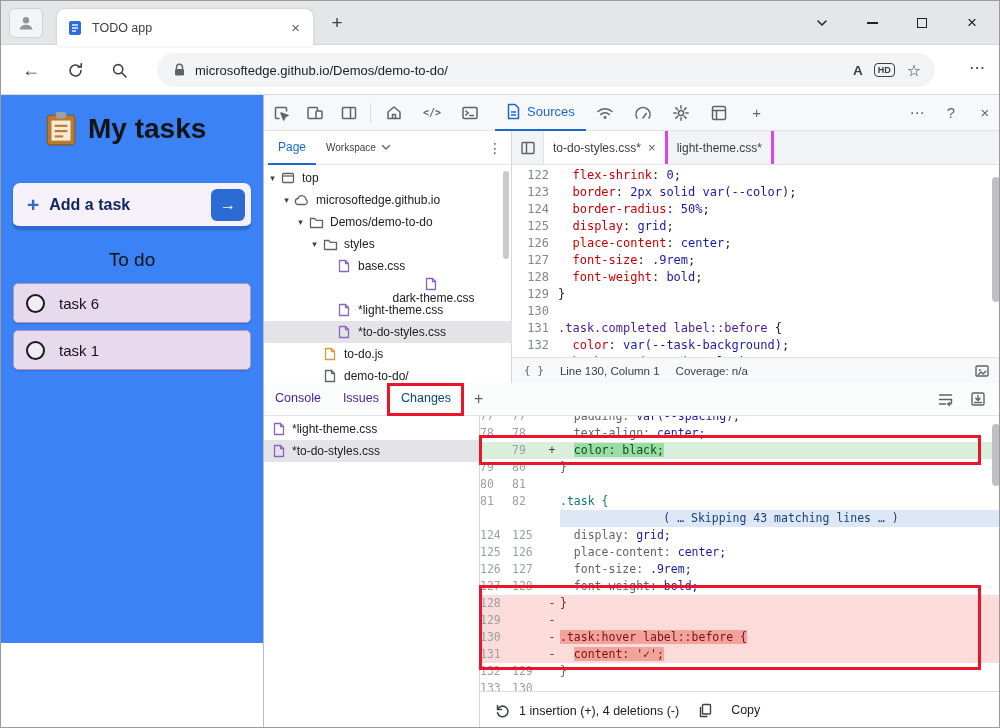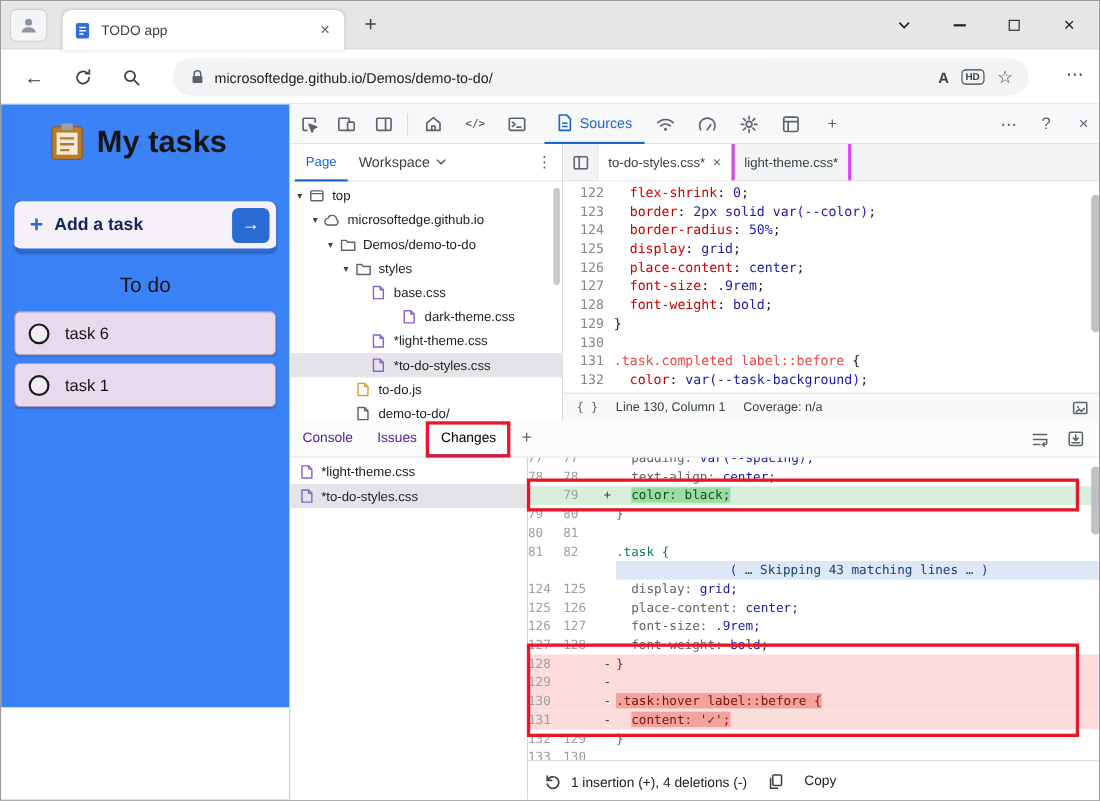--- a/index.html
+++ b/index.html
@@ -53,21 +53,21 @@
   .ti.w{width:38px}
   .ti-sep{width:1px;height:20px;background:#d9dadb;margin:0 4px;flex:none}
   .ti-sources{display:flex;align-items:center;gap:6px;color:#1967d2;padding:0 11px;height:36px;border-bottom:2px solid #1967d2;font-size:13px;margin-left:6px;flex:none}
   .glyph-code{font-family:"DejaVu Sans Mono","Liberation Mono",monospace;font-size:10px;font-weight:700}
   .dt-right{margin-left:auto;display:flex;align-items:center}
 
   .src{position:absolute;left:0;top:36px;width:738px;height:252px}
   .navigator{position:absolute;left:0;top:0;width:248px;height:252px;border-right:1px solid #d5d7d8;background:#fff}
   .nav-tabs{height:34px;border-bottom:1px solid #e1e3e4;display:flex;align-items:center}
   .ntab{font-size:12px;color:#1967d2;padding:0 10px;height:34px;display:flex;align-items:center;border-bottom:2px solid #1967d2;margin-left:4px}
-  .ntab2{font-size:13px;color:#3c4043;display:flex;align-items:center;gap:5px;padding:0 10px;height:34px}
+  .ntab2{font-size:10px;color:#3c4043;display:flex;align-items:center;gap:5px;padding:0 10px;height:34px}
   .nav-menu{margin-left:auto;color:#5f6368;font-size:14px;padding:0 9px}
   .file-tree{position:absolute;left:0;top:34px;width:248px;height:218px;overflow:hidden;padding-top:2px}
   .tree-row{height:22px;display:flex;align-items:center;font-size:12px;color:#202124;white-space:nowrap}
   .tree-row.selected{background:#e4e4e8}
   .tree-tri{width:13px;font-size:9px;color:#3c4043;text-align:center;flex:none}
   .tree-icon{width:18px;display:flex;justify-content:center;flex:none}
   .tree-label{margin-left:5px}
   .nav-scroll{position:absolute;right:2px;top:40px;width:6px;height:88px;background:#c7c9cc;border-radius:3px}
 
   .editor{position:absolute;left:248px;top:0;width:490px;height:252px}
@@ -83,21 +83,21 @@
   .code-text{white-space:pre}
   .ed-scroll{position:absolute;right:2px;top:46px;width:8px;height:125px;background:#bec0c3;border-radius:4px}
   .ed-status{position:absolute;left:0;top:226px;width:490px;height:26px;background:#f7f8f9;border-top:1px solid #e1e3e4;display:flex;align-items:center;font-size:11.5px;color:#3c4043;gap:16px;padding:0 12px}
   .pp{color:#5f6368;font-size:11px}
   .status-img{margin-left:auto}
 
   .drawer{position:absolute;left:0;top:288px;width:738px;height:346px}
   .drawer-tabs{height:33px;border-bottom:1px solid #e1e3e4;display:flex;align-items:center;background:#fbfcfc}
   .dtabs-inner{display:flex;height:100%}
   .drawer-tab{font-size:12.5px;color:#4c1d95;padding:0 11px;height:100%;display:flex;align-items:center;border-bottom:2px solid transparent}
-  .drawer-tab.active{color:#000000;border-bottom-color:#1967d2}
+  .drawer-tab.active{color:#0c4a6e;border-bottom-color:#1967d2}
   .drawer-plus{color:#5f6368;font-size:16px;padding:0 12px}
   .drawer-right{margin-left:auto;display:flex;gap:16px;padding-right:16px;align-items:center}
   .changes{position:absolute;left:0;top:33px;width:738px;height:275px}
   .ch-files{position:absolute;left:0;top:0;width:216px;height:313px;border-right:1px solid #d5d7d8;padding-top:2px;background:#fff}
   .ch-file{height:22px;display:flex;align-items:center;font-size:12px;color:#202124;padding-left:9px;gap:7px}
   .ch-file.selected{background:#e4e4e8}
   .diff{position:absolute;left:216px;top:0;width:522px;height:275px;overflow:hidden;font-family:"DejaVu Sans Mono","Liberation Mono",monospace;font-size:11.5px;background:#fff}
   .diff-inner{margin-top:-8px}
   .diff-row{display:flex;height:17px;line-height:17px}
   .dnum{width:32px;text-align:left;padding-right:6px;color:#9aa0a6;flex:none}
@@ -107,21 +107,21 @@
   .diff-del{background:#fcdcda}
   .skip-banner{flex:1;background:#dde7f6;color:#16407c;text-align:center}
   .diff-scroll{position:absolute;right:2px;top:8px;width:8px;height:62px;background:#bec0c3;border-radius:4px}
   .ch-bottom{position:absolute;left:216px;top:308px;width:522px;height:38px;border-top:1px solid #ddd;display:flex;align-items:center;gap:9px;padding-left:14px;font-size:12.5px;color:#202124;background:#fff}
   .copy-group{display:flex;align-items:flex-start;gap:19px;margin-left:10px}
 
   
   .tok-pln{color:#202124}
   .tok-prop{color:#c80000}
   .tok-val{color:#1a1aa6}
-  .tok-sel{color:#ef4444}
+  .tok-sel{color:#4c1d95}
   .tok-dp{color:#5f6368}
   .tok-dv{color:#1a1aa6}
   .tok-dsel{color:#0e7d62}
   .tok-addtok{background:#9bdca4;color:#0a4f1c}
   .tok-delp{color:#86211f}
   .tok-deltok{background:#f2a39e;color:#7c1212}
 
   
   .anno{position:absolute;border:3px solid #e8152b;z-index:50;pointer-events:none}
   .anno1{left:386px;top:382px;width:77px;height:33px}
@@ -353,21 +353,21 @@
             <div class="tree-row" style="padding-left: 58px;">
               <span class="tree-tri"></span>
               <span class="tree-icon">
                 <svg width="12" height="14" viewBox="0 0 12 14" fill="none" stroke="#8a63c9" stroke-width="1.3" stroke-linejoin="round">
                   <path d="M1.5 1.5h6l3 3v8h-9z"></path>
                   <path d="M7.5 1.5v3h3"></path>
                 </svg>
               </span>
               <span class="tree-label">base.css</span>
             </div>
-            <div class="tree-row" style="padding-left: 86px;">
+            <div class="tree-row" style="padding-left: 86px; flex-direction: column;">
               <span class="tree-tri"></span>
               <span class="tree-icon">
                 <svg width="12" height="14" viewBox="0 0 12 14" fill="none" stroke="#8a63c9" stroke-width="1.3" stroke-linejoin="round">
                   <path d="M1.5 1.5h6l3 3v8h-9z"></path>
                   <path d="M7.5 1.5v3h3"></path>
                 </svg>
               </span>
               <span class="tree-label">dark-theme.css</span>
             </div>
             <div class="tree-row" style="padding-left: 58px;">

